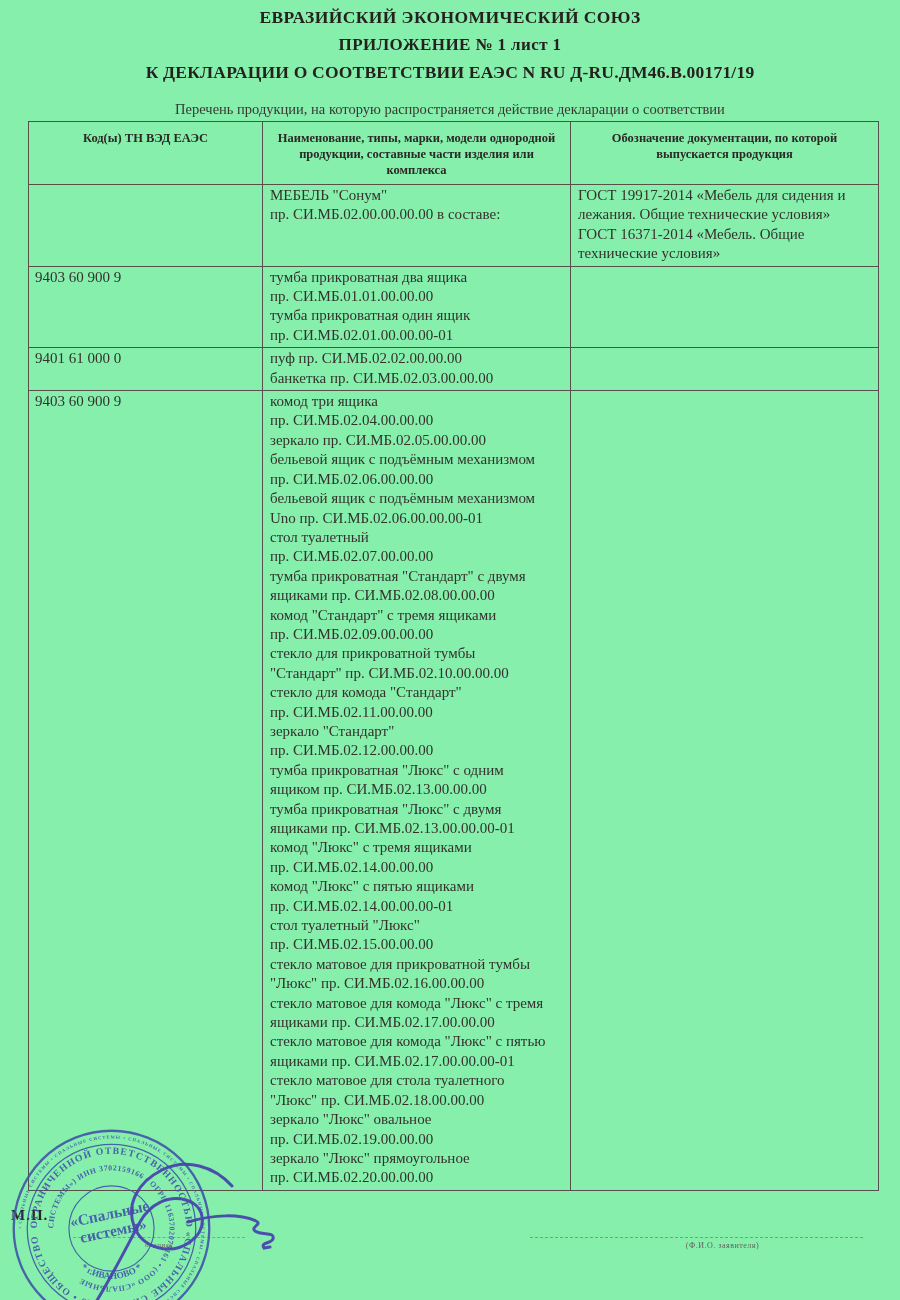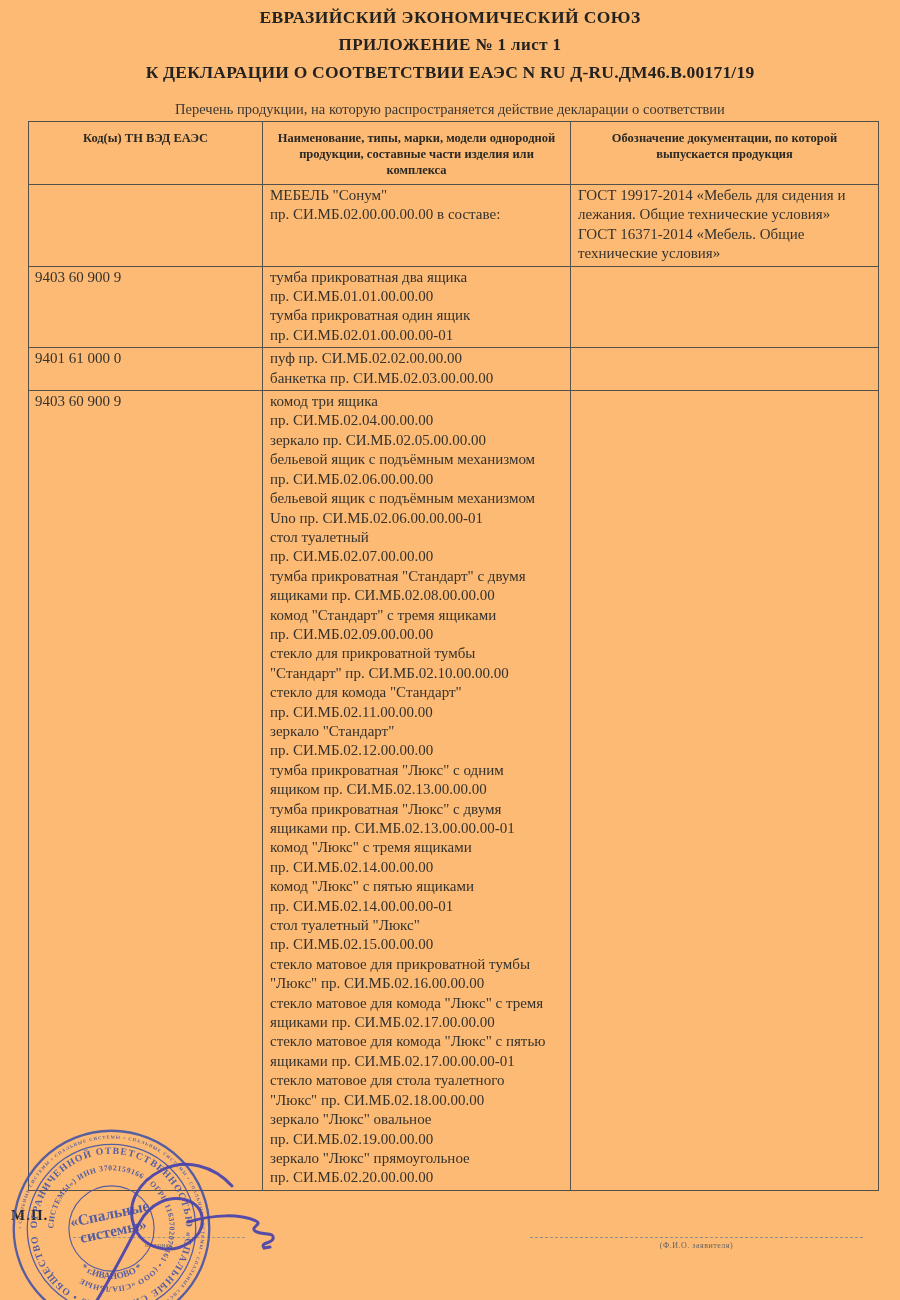--- a/index.html
+++ b/index.html
@@ -1,20 +1,20 @@
 <!DOCTYPE html>
 <html lang="ru"><head>
 <meta charset="utf-8">
 <style>
   html,body{margin:0;padding:0;background:#e9e9e9;}
   .page{
     position:relative;
     width:900px;height:1300px;
     margin:0 auto;
-    background:#fdba74;
+    background:#86efac;
     overflow:hidden;
     font-family:"Liberation Serif","DejaVu Serif",serif;
     color:#2f2d29;
   }
   
   .hline{position:absolute;left:0;width:100%;text-align:center;font-weight:bold;color:#24221f;}
   .hline1{top:7px;font-size:17.5px;letter-spacing:.4px;}
   .hline2{top:35px;font-size:17px;letter-spacing:.4px;}
   .hline3{top:62px;font-size:17.5px;letter-spacing:.2px;}
   .caption{position:absolute;top:101px;left:0;width:100%;text-align:center;font-size:14.5px;color:#3a3833;}
@@ -39,21 +39,21 @@
     white-space:pre-line;
   }
   td.codecell{padding-left:6px;}
   
   .mp{position:absolute;left:11px;top:1207px;font-size:15px;font-weight:bold;color:#2b2926;letter-spacing:1px;}
   .sigline{position:absolute;left:73px;top:1237px;width:172px;border-top:1.2px dashed #9b978f;}
   .siglabel{position:absolute;left:73px;top:1241px;width:172px;text-align:center;font-size:7px;color:#6d6a63;letter-spacing:.5px;}
   .namewrap{position:absolute;left:520px;top:1205px;width:345px;text-align:center;}
   .name{font-size:16px;color:#302e2a;}
   .nameline{position:absolute;left:530px;top:1237px;width:333px;border-top:1.2px dashed #93908a;}
-  .namecaption{position:absolute;left:530px;top:1241px;width:333px;text-align:center;font-size:8px;color:#65625c;letter-spacing:.5px;}
+  .namecaption{position:absolute;left:556px;top:1241px;width:333px;text-align:center;font-size:8px;color:#65625c;letter-spacing:.5px;}
   .stamp-svg{position:absolute;left:5px;top:1122px;width:213px;height:213px;opacity:.88;}
   .sign-svg{position:absolute;left:0;top:1100px;width:480px;height:200px;}
 </style>
 </head>
 <body>
 
 <div class="page">
 
   <div class="hline hline1">ЕВРАЗИЙСКИЙ ЭКОНОМИЧЕСКИЙ СОЮЗ</div>
   <div class="hline hline2">ПРИЛОЖЕНИЕ № 1 лист 1</div>

